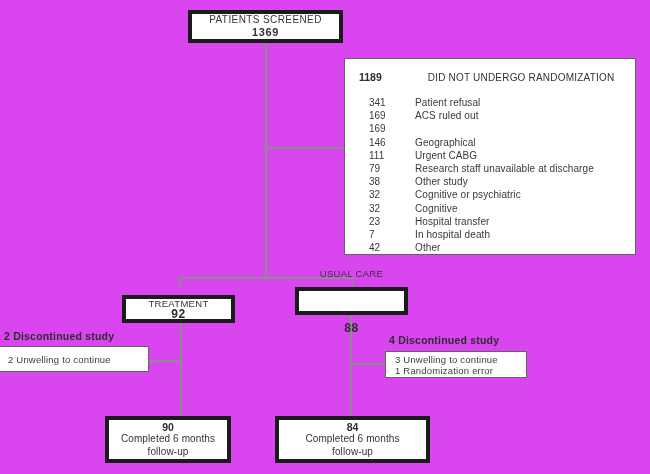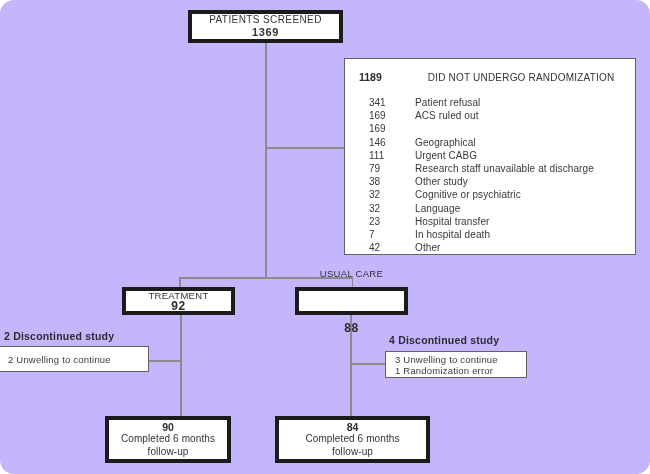--- a/index.html
+++ b/index.html
@@ -1,18 +1,18 @@
 <!DOCTYPE html>
 <html><head>
 <meta charset="utf-8">
 <style>
   html,body{margin:0;padding:0;background:#fff;}
   #canvas{
-    position:relative; width:650px; height:474px; background:#c4b5fd;
-    font-family:"Liberation Sans", sans-serif; color:#333333; overflow:hidden;border-radius:14px;
+    position:relative; width:650px; height:474px; background:#d946ef;
+    font-family:"Liberation Sans", sans-serif; color:#333333; overflow:hidden;
   }
   .line{position:absolute; background:#8c8c8c;}
   .box-heavy{
     position:absolute; background:#fff; border:4px solid #1b1b1b;
     display:flex; flex-direction:column; align-items:center; justify-content:center;
     text-align:center; box-sizing:border-box;
   }
   .box-light{
     position:absolute; background:#fff; border:1.5px solid #636363;
     box-sizing:border-box;
@@ -90,38 +90,38 @@
         <div class="nr-row">
         <span class="rn">38</span>
         <span class="rl">Other study</span>
       </div>
         <div class="nr-row">
         <span class="rn">32</span>
         <span class="rl">Cognitive or psychiatric</span>
       </div>
         <div class="nr-row">
         <span class="rn">32</span>
-        <span class="rl">Language</span>
+        <span class="rl">Cognitive</span>
       </div>
         <div class="nr-row">
         <span class="rn">23</span>
         <span class="rl">Hospital transfer</span>
       </div>
         <div class="nr-row">
         <span class="rn">7</span>
         <span class="rl">In hospital death</span>
       </div>
         <div class="nr-row">
         <span class="rn">42</span>
         <span class="rl">Other</span>
       </div>
       </div>
   </div>
 
-  <div class="box-heavy" style="left:122px; top:287px; width:113px; height:28px;">
+  <div class="box-heavy" style="left:122px; top:295px; width:113px; height:28px;">
     <div class="caps">TREATMENT</div>
     <div class="num">92</div>
   </div>
 
   <div class="box-heavy" style="left:295px; top:287px; width:113px; height:28px;gap:44px;">
     <div class="caps">USUAL CARE</div>
     <div class="num">88</div>
   </div>
 
   <div class="side-title" style="left:4px; top:330px;">2 Discontinued study</div>

